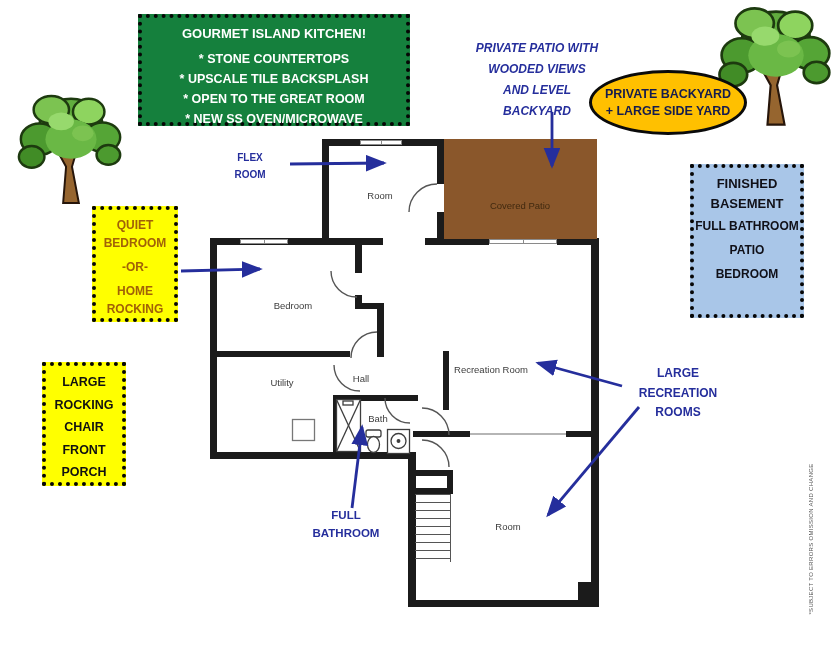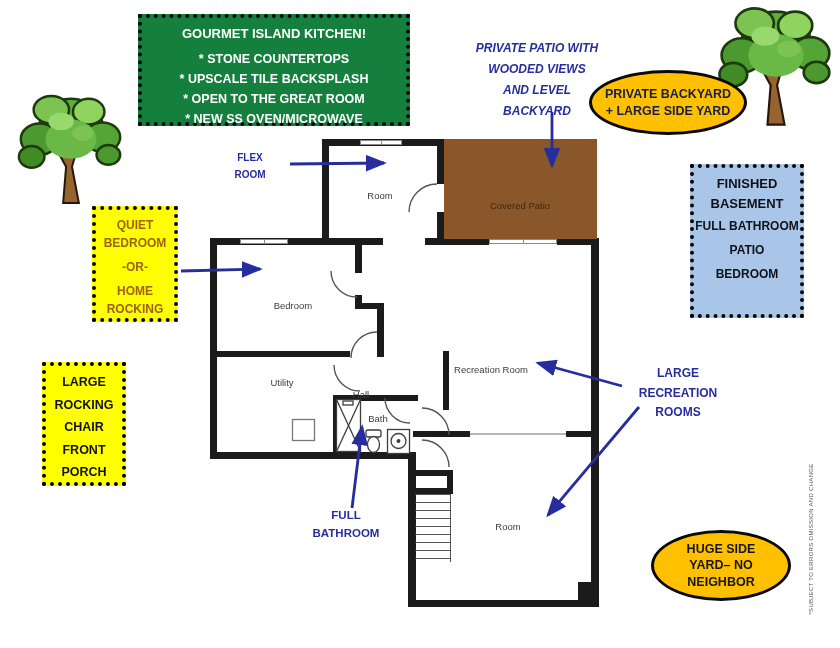--- a/index.html
+++ b/index.html
@@ -122,21 +122,21 @@
         <i></i>
       </div>
 
     <div class="stairs"></div>
     <div class="opening" style="left:470px;top:433px;width:96px;height:2px;"></div>
 
     <div class="room-label" style="left:352px;top:190px;width:56px;">Room</div>
     <div class="patio-label" style="left:460px;top:200px;width:120px;">Covered Patio</div>
     <div class="room-label" style="left:262px;top:300px;width:62px;">Bedroom</div>
     <div class="room-label" style="left:252px;top:377px;width:60px;">Utility</div>
-    <div class="room-label" style="left:346px;top:373px;width:30px;margin-top:16px;">Hall</div>
+    <div class="room-label" style="left:346px;top:373px;width:30px;">Hall</div>
     <div class="room-label" style="left:363px;top:413px;width:30px;">Bath</div>
     <div class="room-label" style="left:440px;top:332px;width:102px;margin-top:32px;">Recreation Room</div>
     <div class="room-label" style="left:480px;top:521px;width:56px;">Room</div>
   </div>
 
   <svg class="overlay" width="840" height="648" viewBox="0 0 840 648">
     <defs>
       <marker id="ah" markerWidth="9" markerHeight="8" refX="6.5" refY="3" orient="auto">
         <path d="M0,0 L7.5,3 L0,6 Z" fill="#252e9c"></path>
       </marker>
@@ -229,21 +229,16 @@
     <div>LARGE</div>
     <div>RECREATION</div>
     <div>ROOMS</div>
   </div>
 
   <div class="note bath-note">
     <div>FULL</div>
     <div>BATHROOM</div>
   </div>
 
-  <div class="ellipse sideyard">
-    <div>HUGE SIDE</div>
-    <div>YARD– NO</div>
-    <div>NEIGHBOR</div>
-  </div>
 
   <div class="disclaimer">*SUBJECT TO ERRORS OMISSION AND CHANGE</div>
 
 </div>
 
 </body></html>

